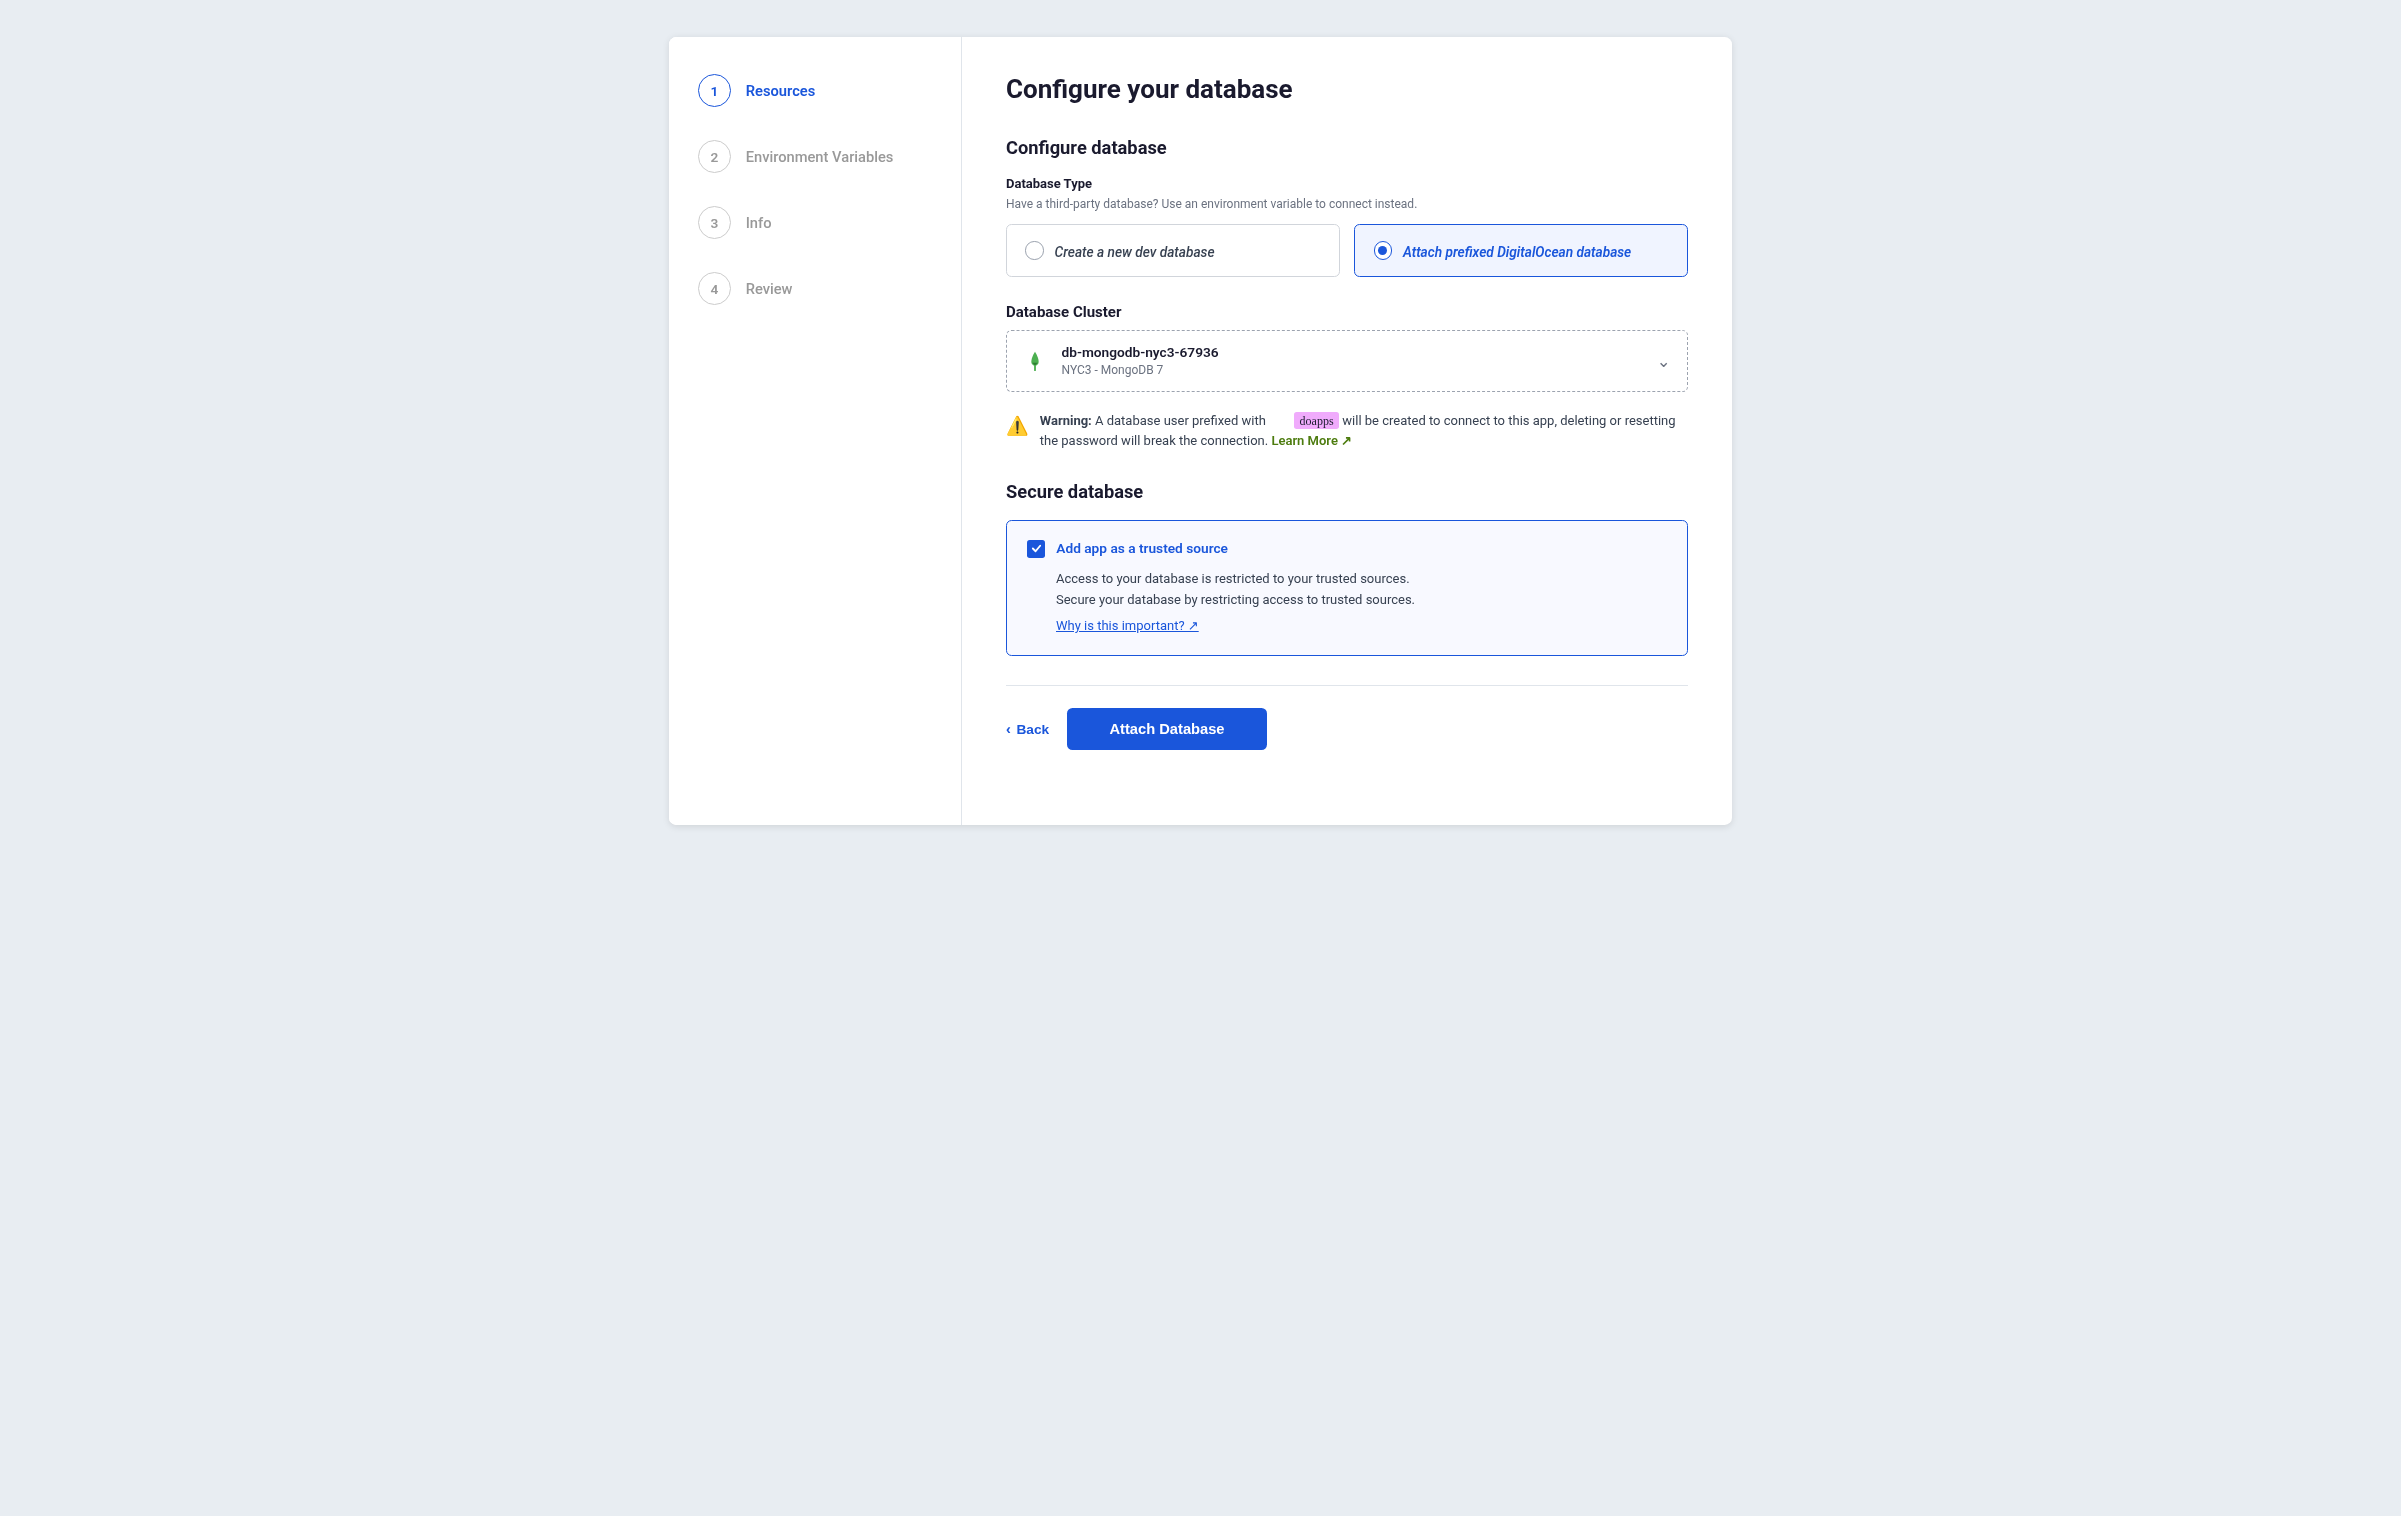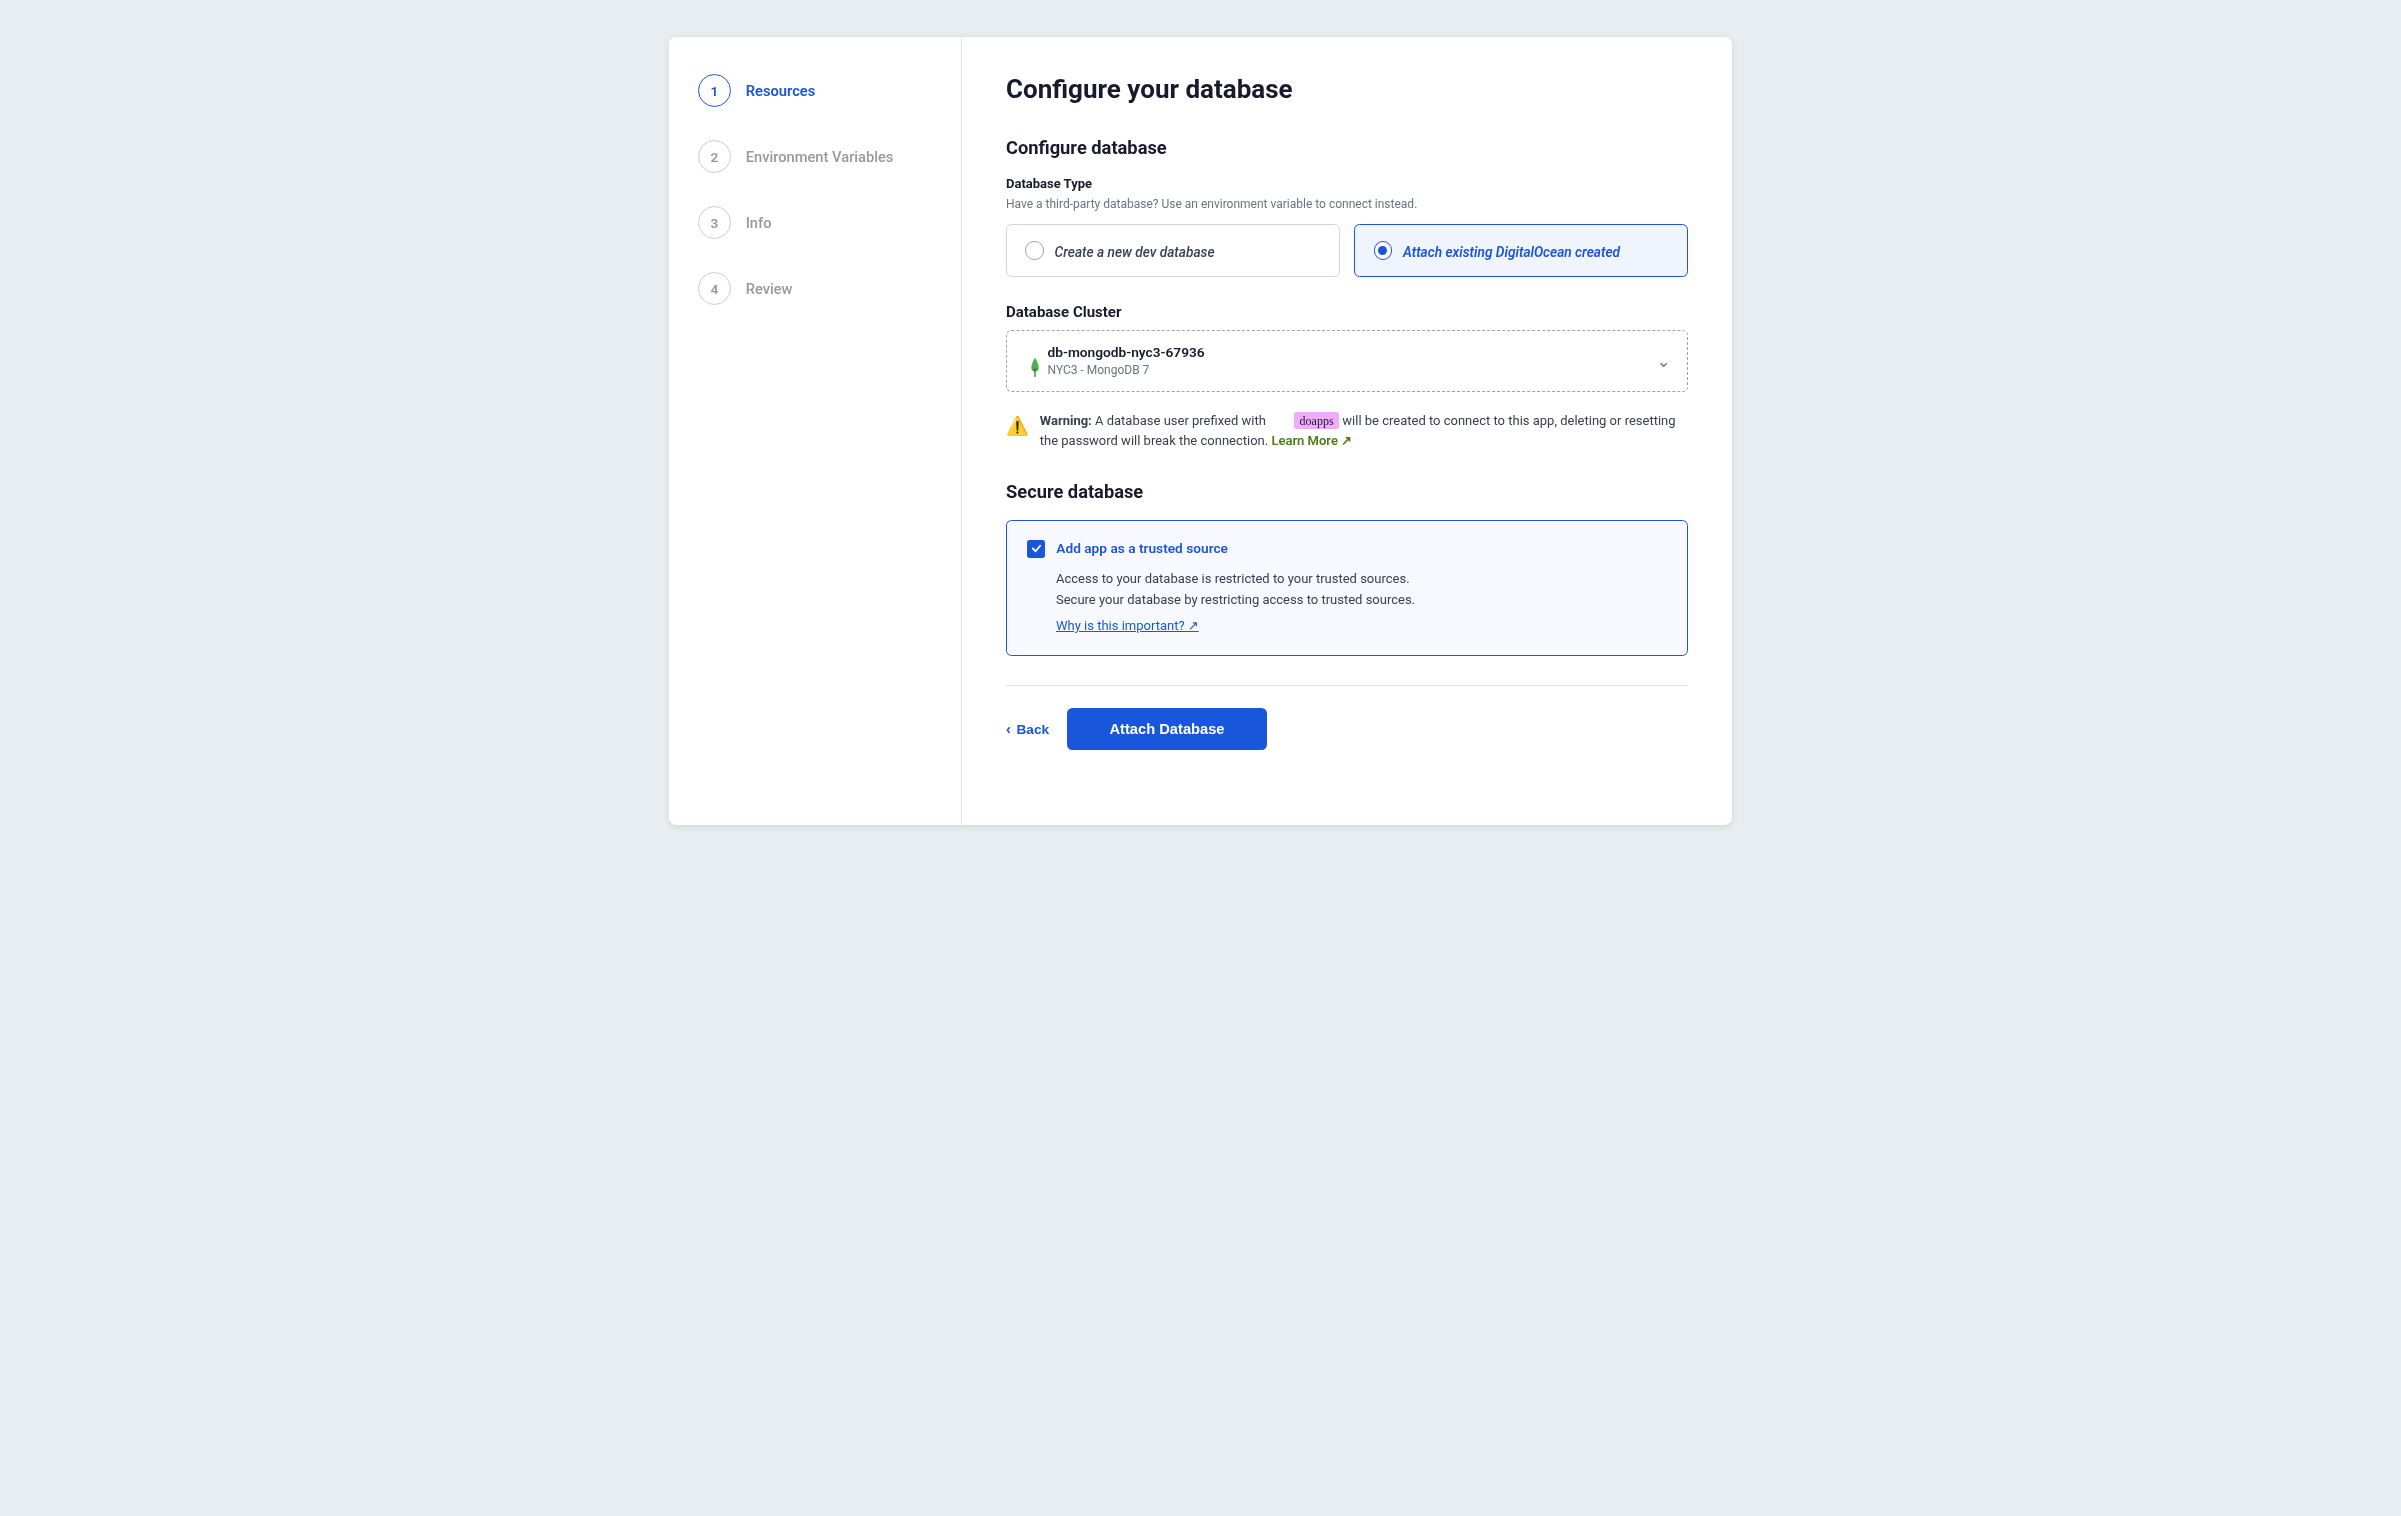--- a/index.html
+++ b/index.html
@@ -151,22 +151,22 @@
       border-radius: 5.5px;
       padding: 13px 16.5px;
       display: flex;
       align-items: center;
       justify-content: space-between;
       cursor: pointer;
       margin-bottom: 18.3px;
     }
     .cluster-left {
       display: flex;
-      align-items: flex-end;
-      gap: 2px;
+      align-items: center;
+      gap: 16px;
     }
     .mongo-icon {
       width: 22px;
       height: 22px;
       display: flex;
       align-items: center;
       justify-content: center;
     }
     .cluster-info strong {
       display: block;
@@ -329,21 +329,21 @@
     <div class="field-label">Database Type</div>
     <div class="field-hint">Have a third-party database? Use an environment variable to connect instead.</div>
 
     <div class="radio-options">
       <div class="radio-option">
         <div class="radio-circle"></div>
         <span>Create a new dev database</span>
       </div>
       <div class="radio-option selected">
         <div class="radio-circle filled"></div>
-        <span>Attach existing DigitalOcean created</span>
+        <span>Attach prefixed DigitalOcean database</span>
       </div>
     </div>
 
     <div class="cluster-label">Database Cluster</div>
     <div class="cluster-dropdown">
       <div class="cluster-left">
         <div class="mongo-icon">
           <svg viewBox="0 0 24 24" width="22" height="22" fill="none">
             <path d="M12 2C12 2 8 8 8 13C8 15.2 9.8 17 12 17C14.2 17 16 15.2 16 13C16 8 12 2 12 2Z" fill="#4CAF50"></path>
             <path d="M12 17V22" stroke="#4CAF50" stroke-width="2" stroke-linecap="round"></path>

